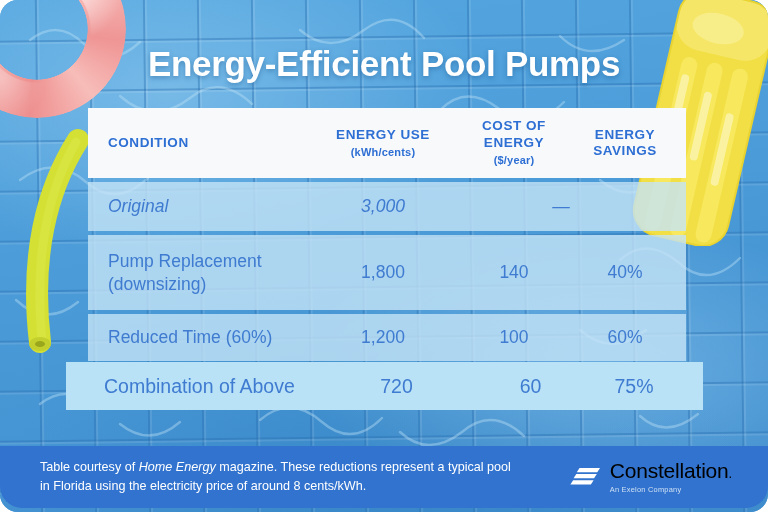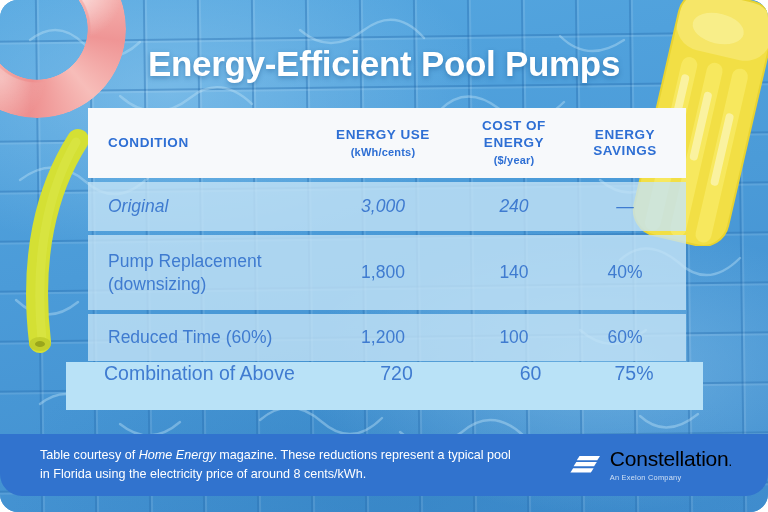--- a/index.html
+++ b/index.html
@@ -104,38 +104,38 @@
     margin-top:4px;
     padding:0 14px 0 20px;
   }
   .row .cell { color:#3f7bd0; font-size:17.5px; line-height:1.26; }
   .r1 { height:49px;font-style:italic; }
   .r2 { height:75px; }
   .r3 { height:47px; }
 
   .lastrow {
     position:absolute; left:66px; top:362px; width:637px; height:48px;
-    display:flex; align-items:flex-start;
+    display:flex; align-items:center;
     background:#b9e2f7;
     padding:0 31px 0 38px;
   }
   .lastrow .cell { color:#3f7bd0; font-size:19.5px; }
 
   .c-cond { flex:0 0 208px; text-align:left; }
   .c-use  { flex:0 0 134px; text-align:center; }
   .c-cost { flex:0 0 128px; text-align:center; }
   .c-sav  { flex:1 1 auto;  text-align:center; }
 
   .lastrow .c-cond { flex:0 0 224px; }
   .lastrow .c-use  { flex:0 0 137px; }
   .lastrow .c-cost { flex:0 0 131px; }
 
   
   .footer {
-    position:absolute; left:0; right:0; bottom:16px; height:62px;
+    position:absolute; left:0; right:0; bottom:4px; height:62px;
     background:#3173ce;
     border-radius:0 0 22px 22px;
     display:flex; align-items:center;
   }
   .fnote {
     color:#ffffff; font-size:12.6px; line-height:1.48;
     margin-left:40px; max-width:480px;
   }
   .fnote i { font-style:italic; }
 
@@ -225,21 +225,20 @@
         <span class="sub">($/year)</span>
       </div>
       <div class="cell c-sav">
         <span>ENERGY SAVINGS</span>
       </div>
     </div>
 
     <div class="row r1">
       <div class="cell c-cond">Original</div>
       <div class="cell c-use">3,000</div>
-      <div class="cell c-cost">240</div>
       <div class="cell c-sav">—</div>
     </div>
 
     <div class="row r2">
       <div class="cell c-cond">Pump Replacement (downsizing)</div>
       <div class="cell c-use">1,800</div>
       <div class="cell c-cost">140</div>
       <div class="cell c-sav">40%</div>
     </div>
 

